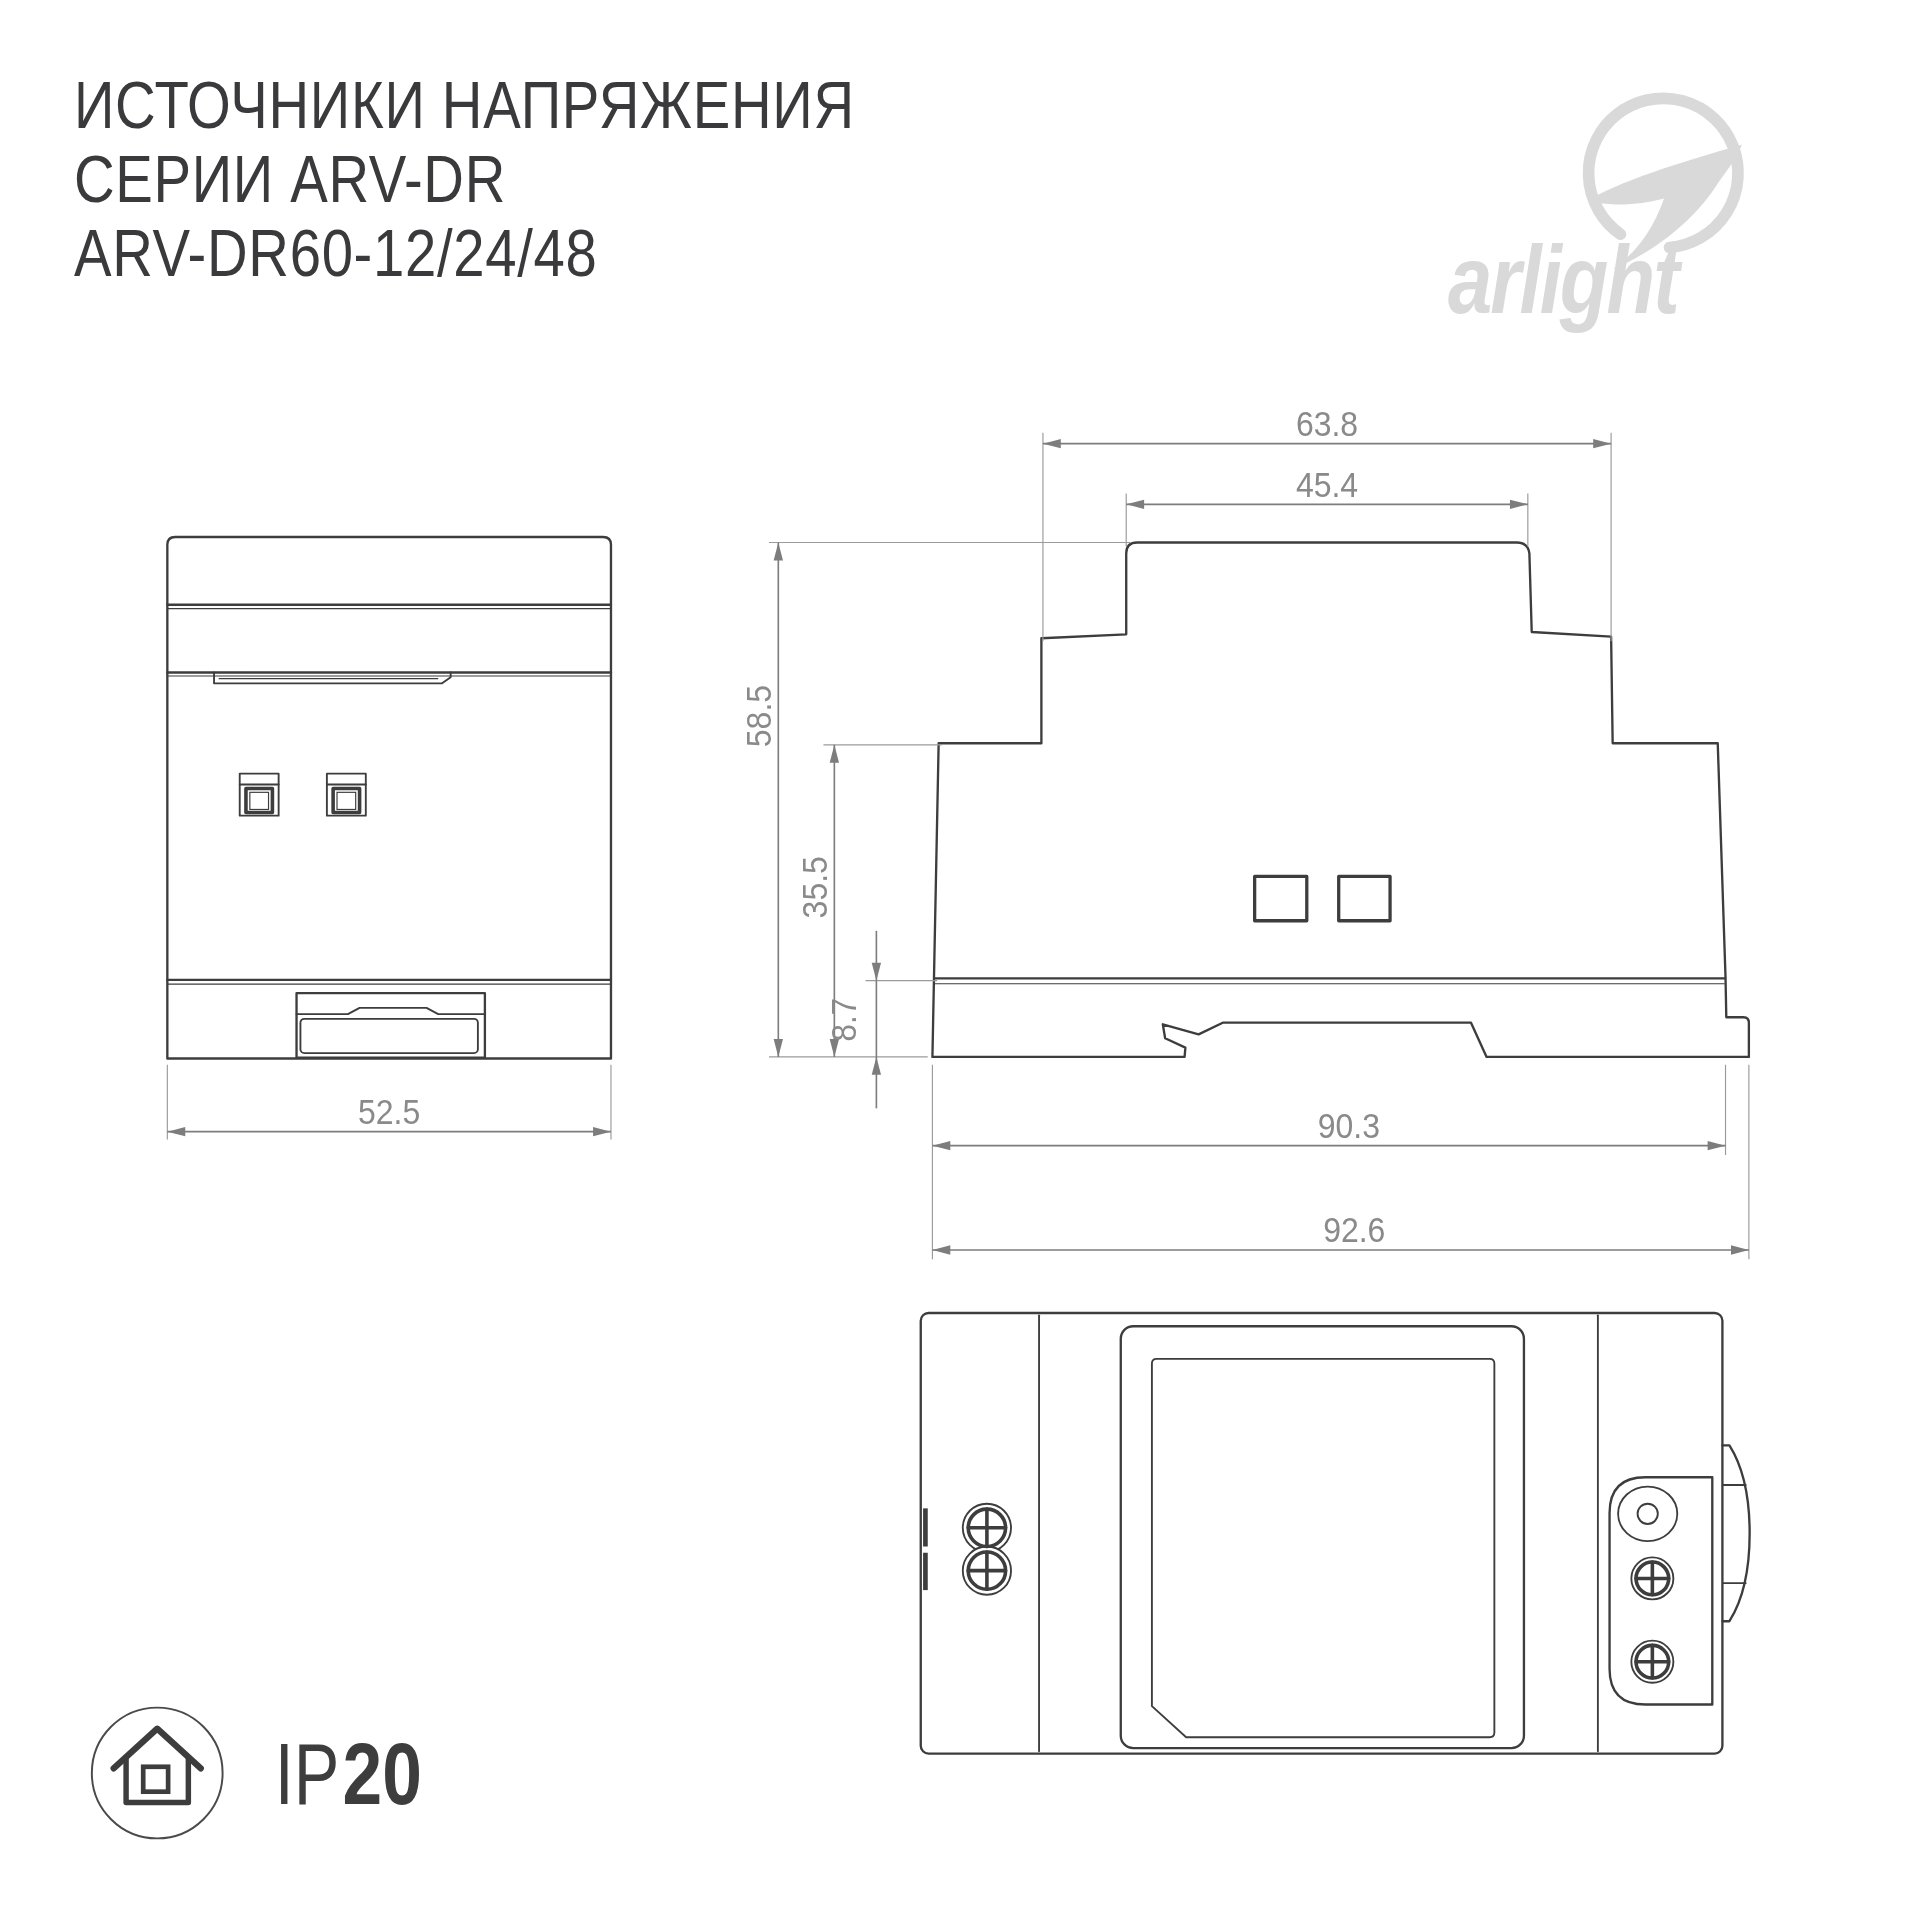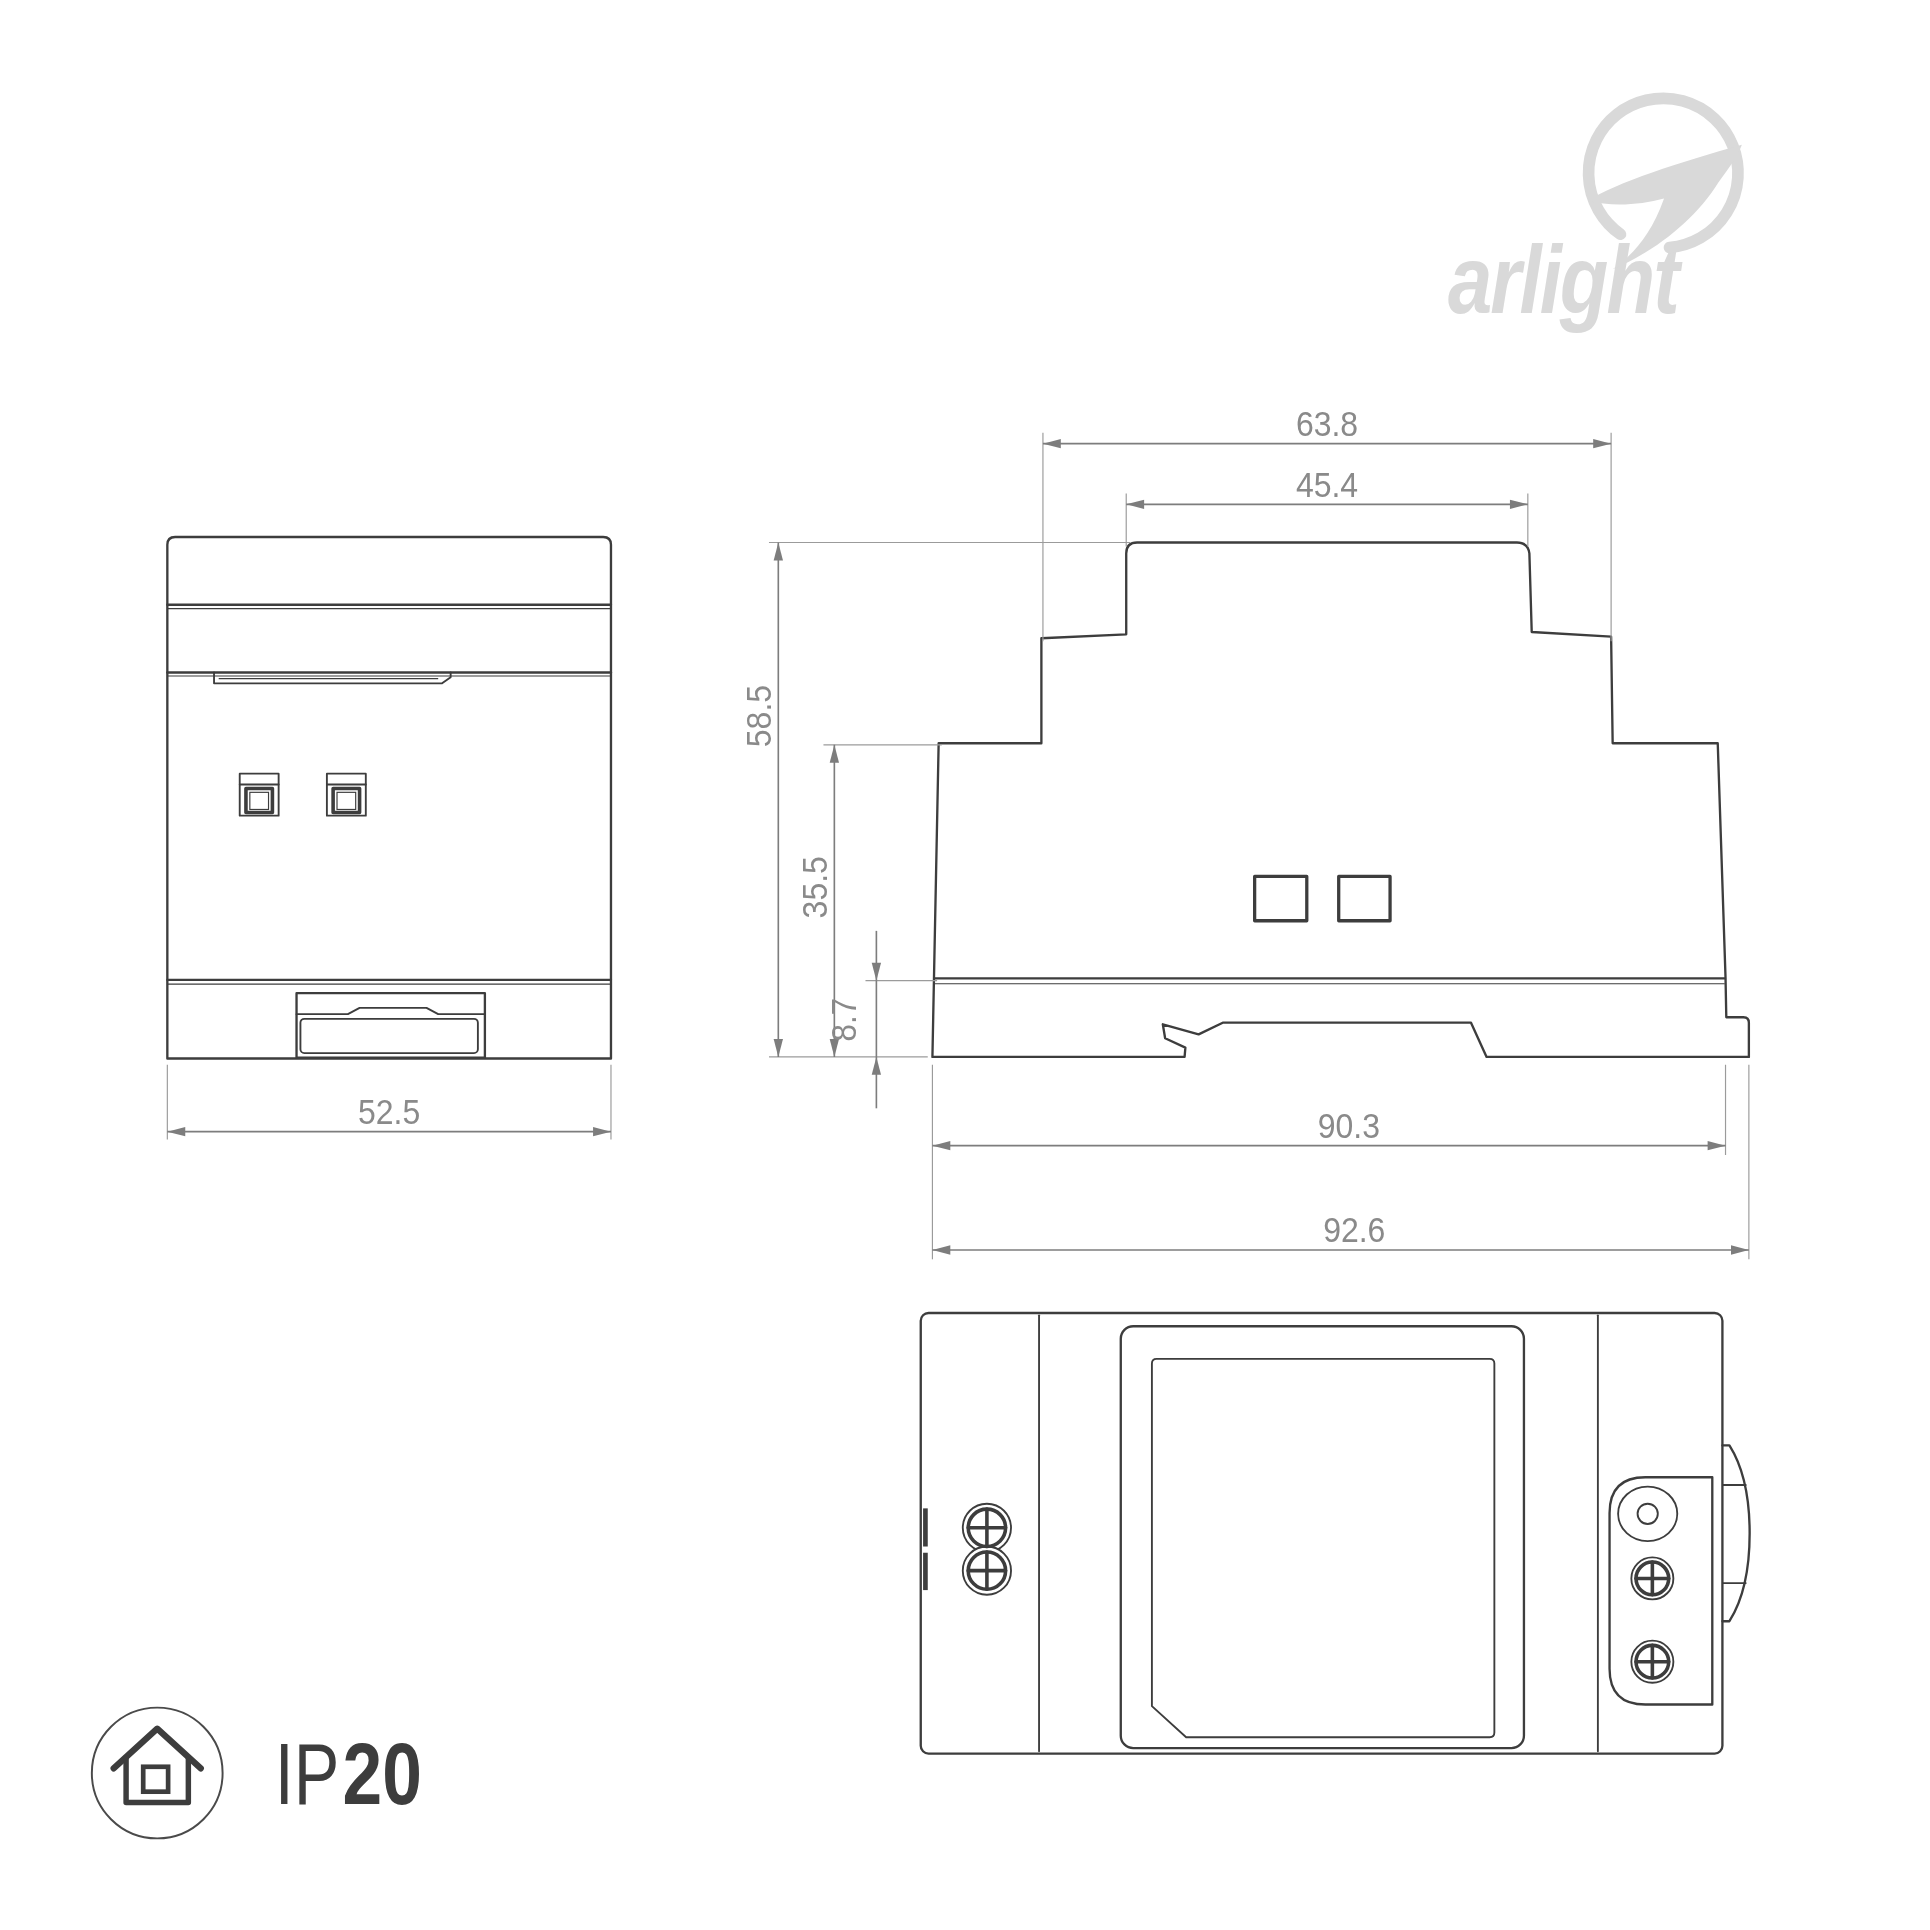--- a/index.html
+++ b/index.html
@@ -26,20 +26,25 @@
   .dimtxt{font-family:"Liberation Sans",sans-serif;font-size:46px;fill:#8a8a8a;}
   .iptxt {font-family:"Liberation Sans",sans-serif;font-size:112px;fill:#3d3d3d;}
   .logoink{fill:#d9d9d9;}
   .whitefill{fill:#ffffff;}
 </style>
 </head>
 <body>
 
 <div id="canvas">
 
+  <div class="title-block">
+    <div class="title-line">ИСТОЧНИКИ НАПРЯЖЕНИЯ</div>
+    <div class="title-line">СЕРИИ ARV-DR</div>
+    <div class="title-line">ARV-DR60-12/24/48</div>
+  </div>
 
   <div class="logo-word">arlight</div>
 
   <svg width="1931" height="1931" viewBox="0 0 2481 2481">
 
     <g>
       <path d="M2145,318 A96,96 0 1 0 2082,301" fill="none" stroke="#d9d9d9" stroke-width="15" stroke-linecap="round"></path>
       <path class="logoink" d="M2238,186 C2160,208 2075,235 2040,258 C2072,266 2108,263 2138,255
            C2120,306 2094,330 2072,346 C2128,322 2178,282 2208,234
            C2220,218 2232,202 2238,186 Z"></path>

